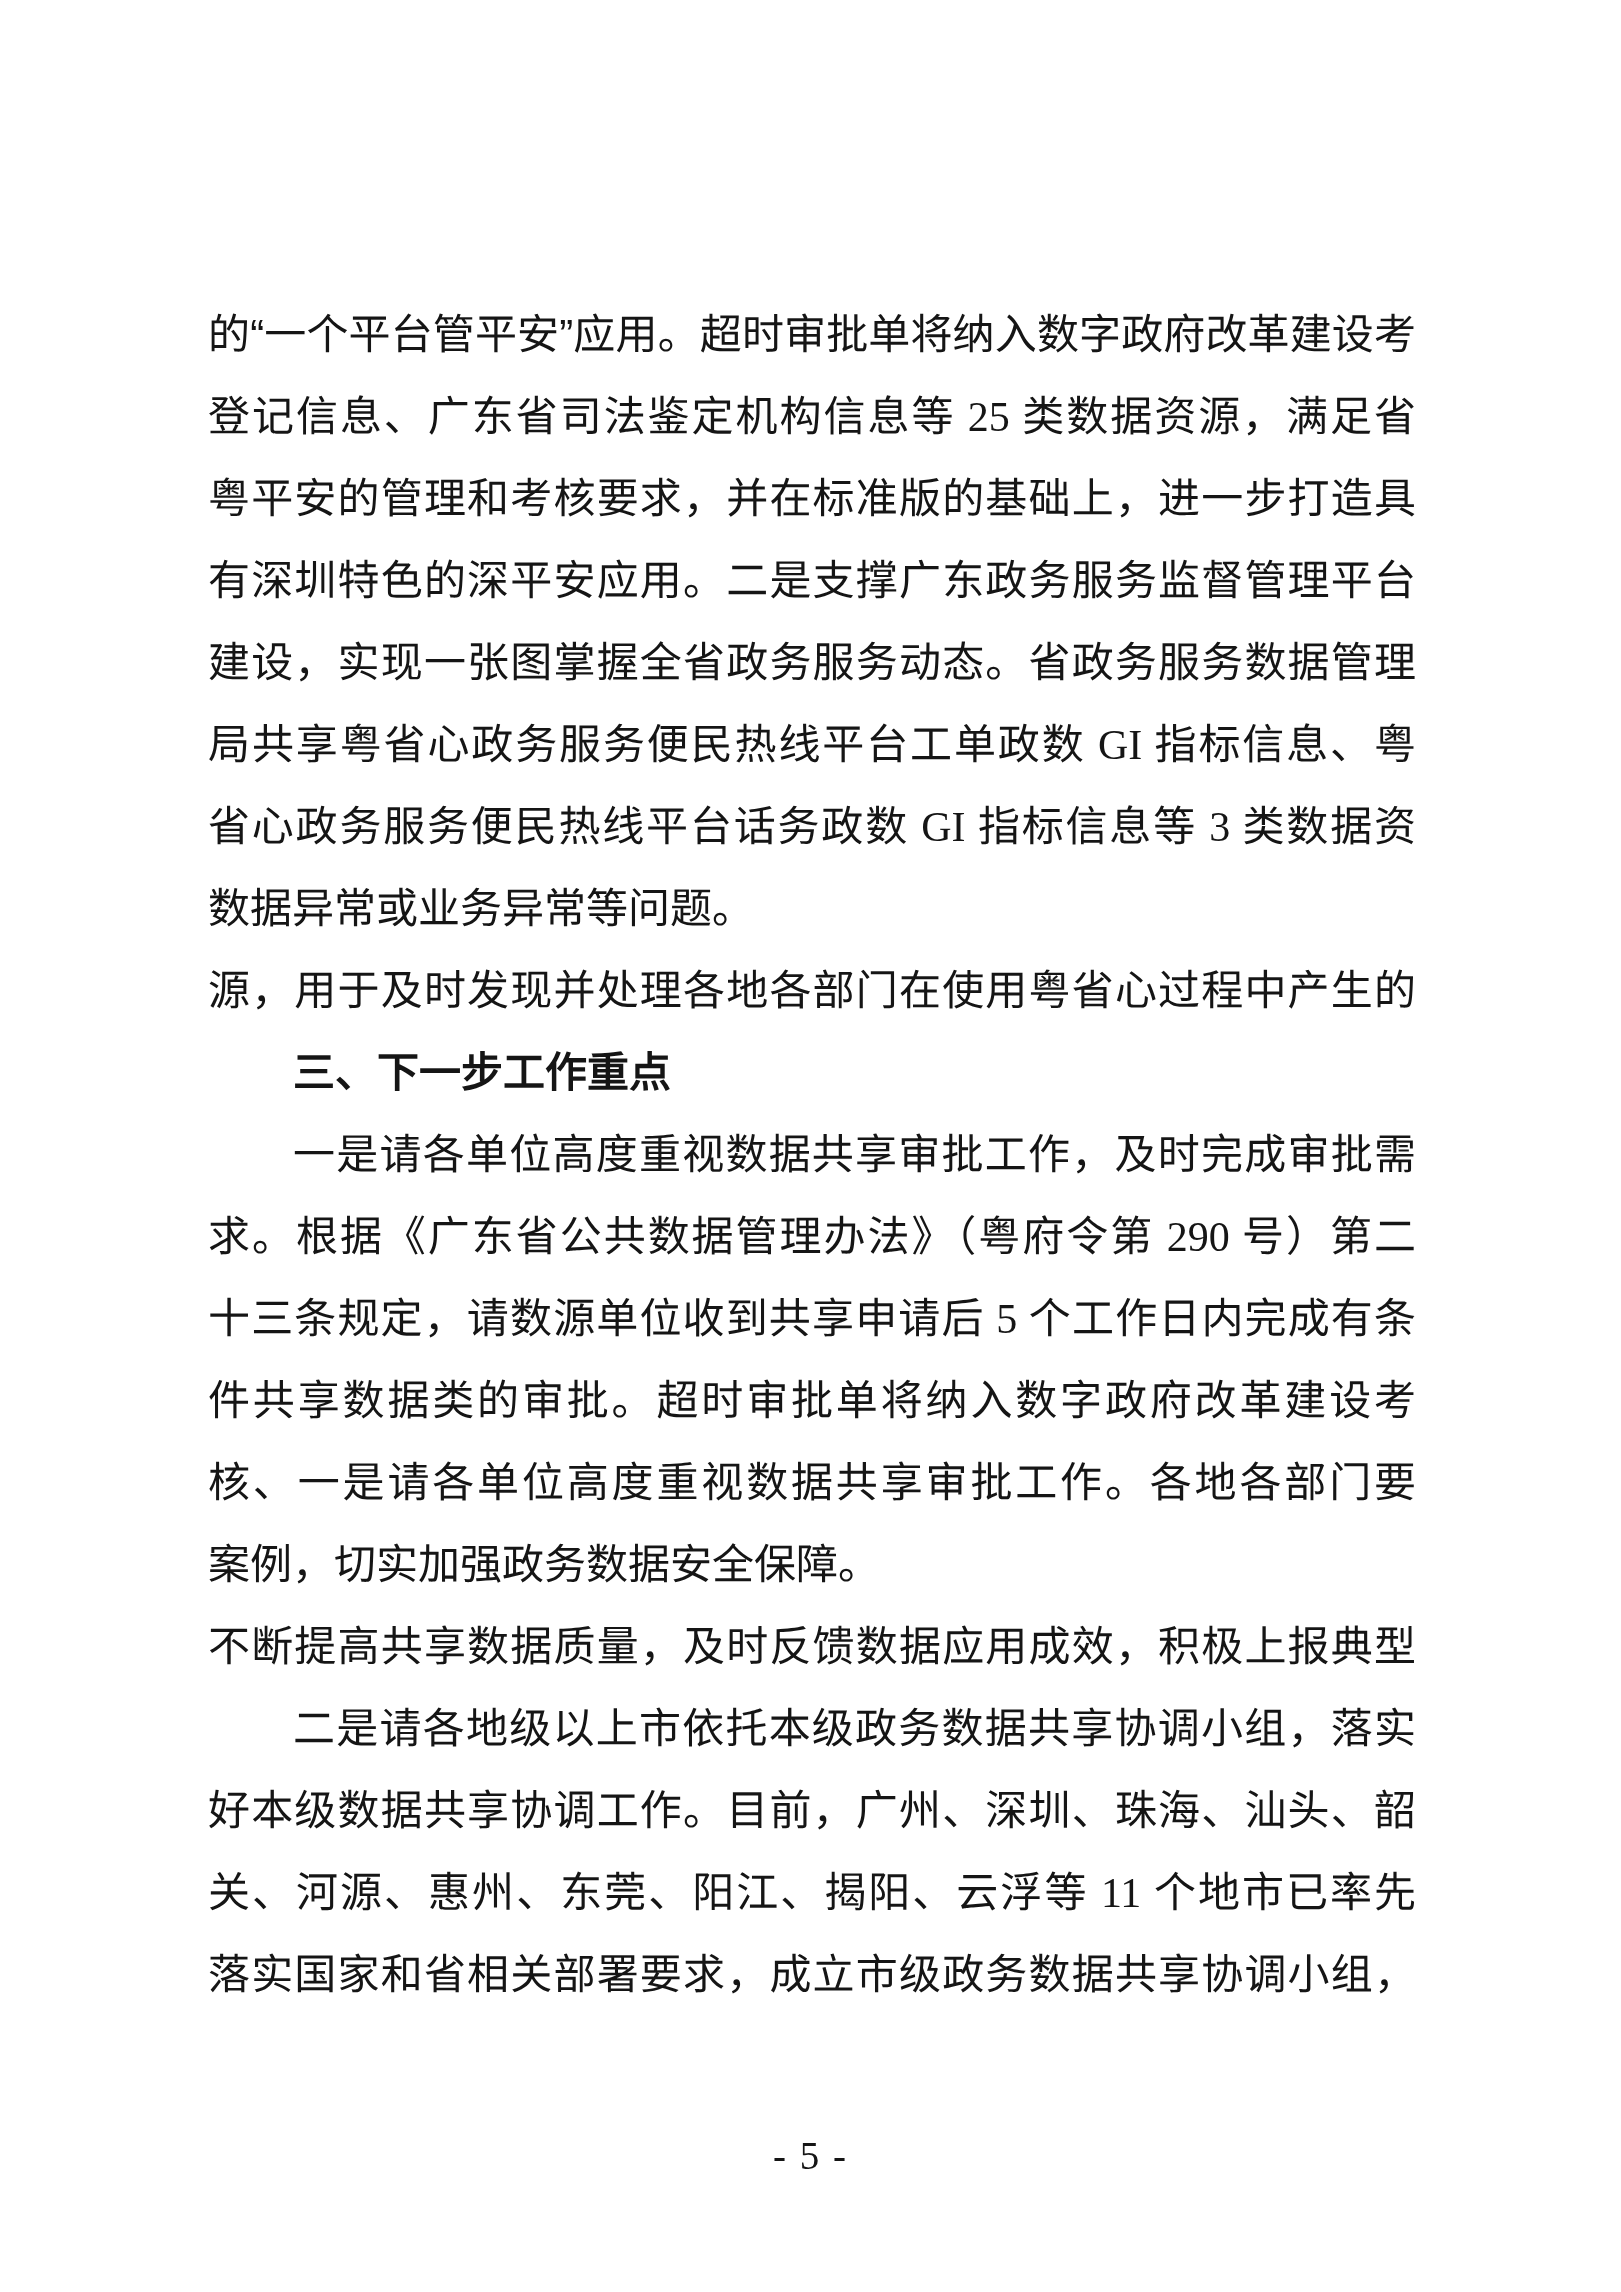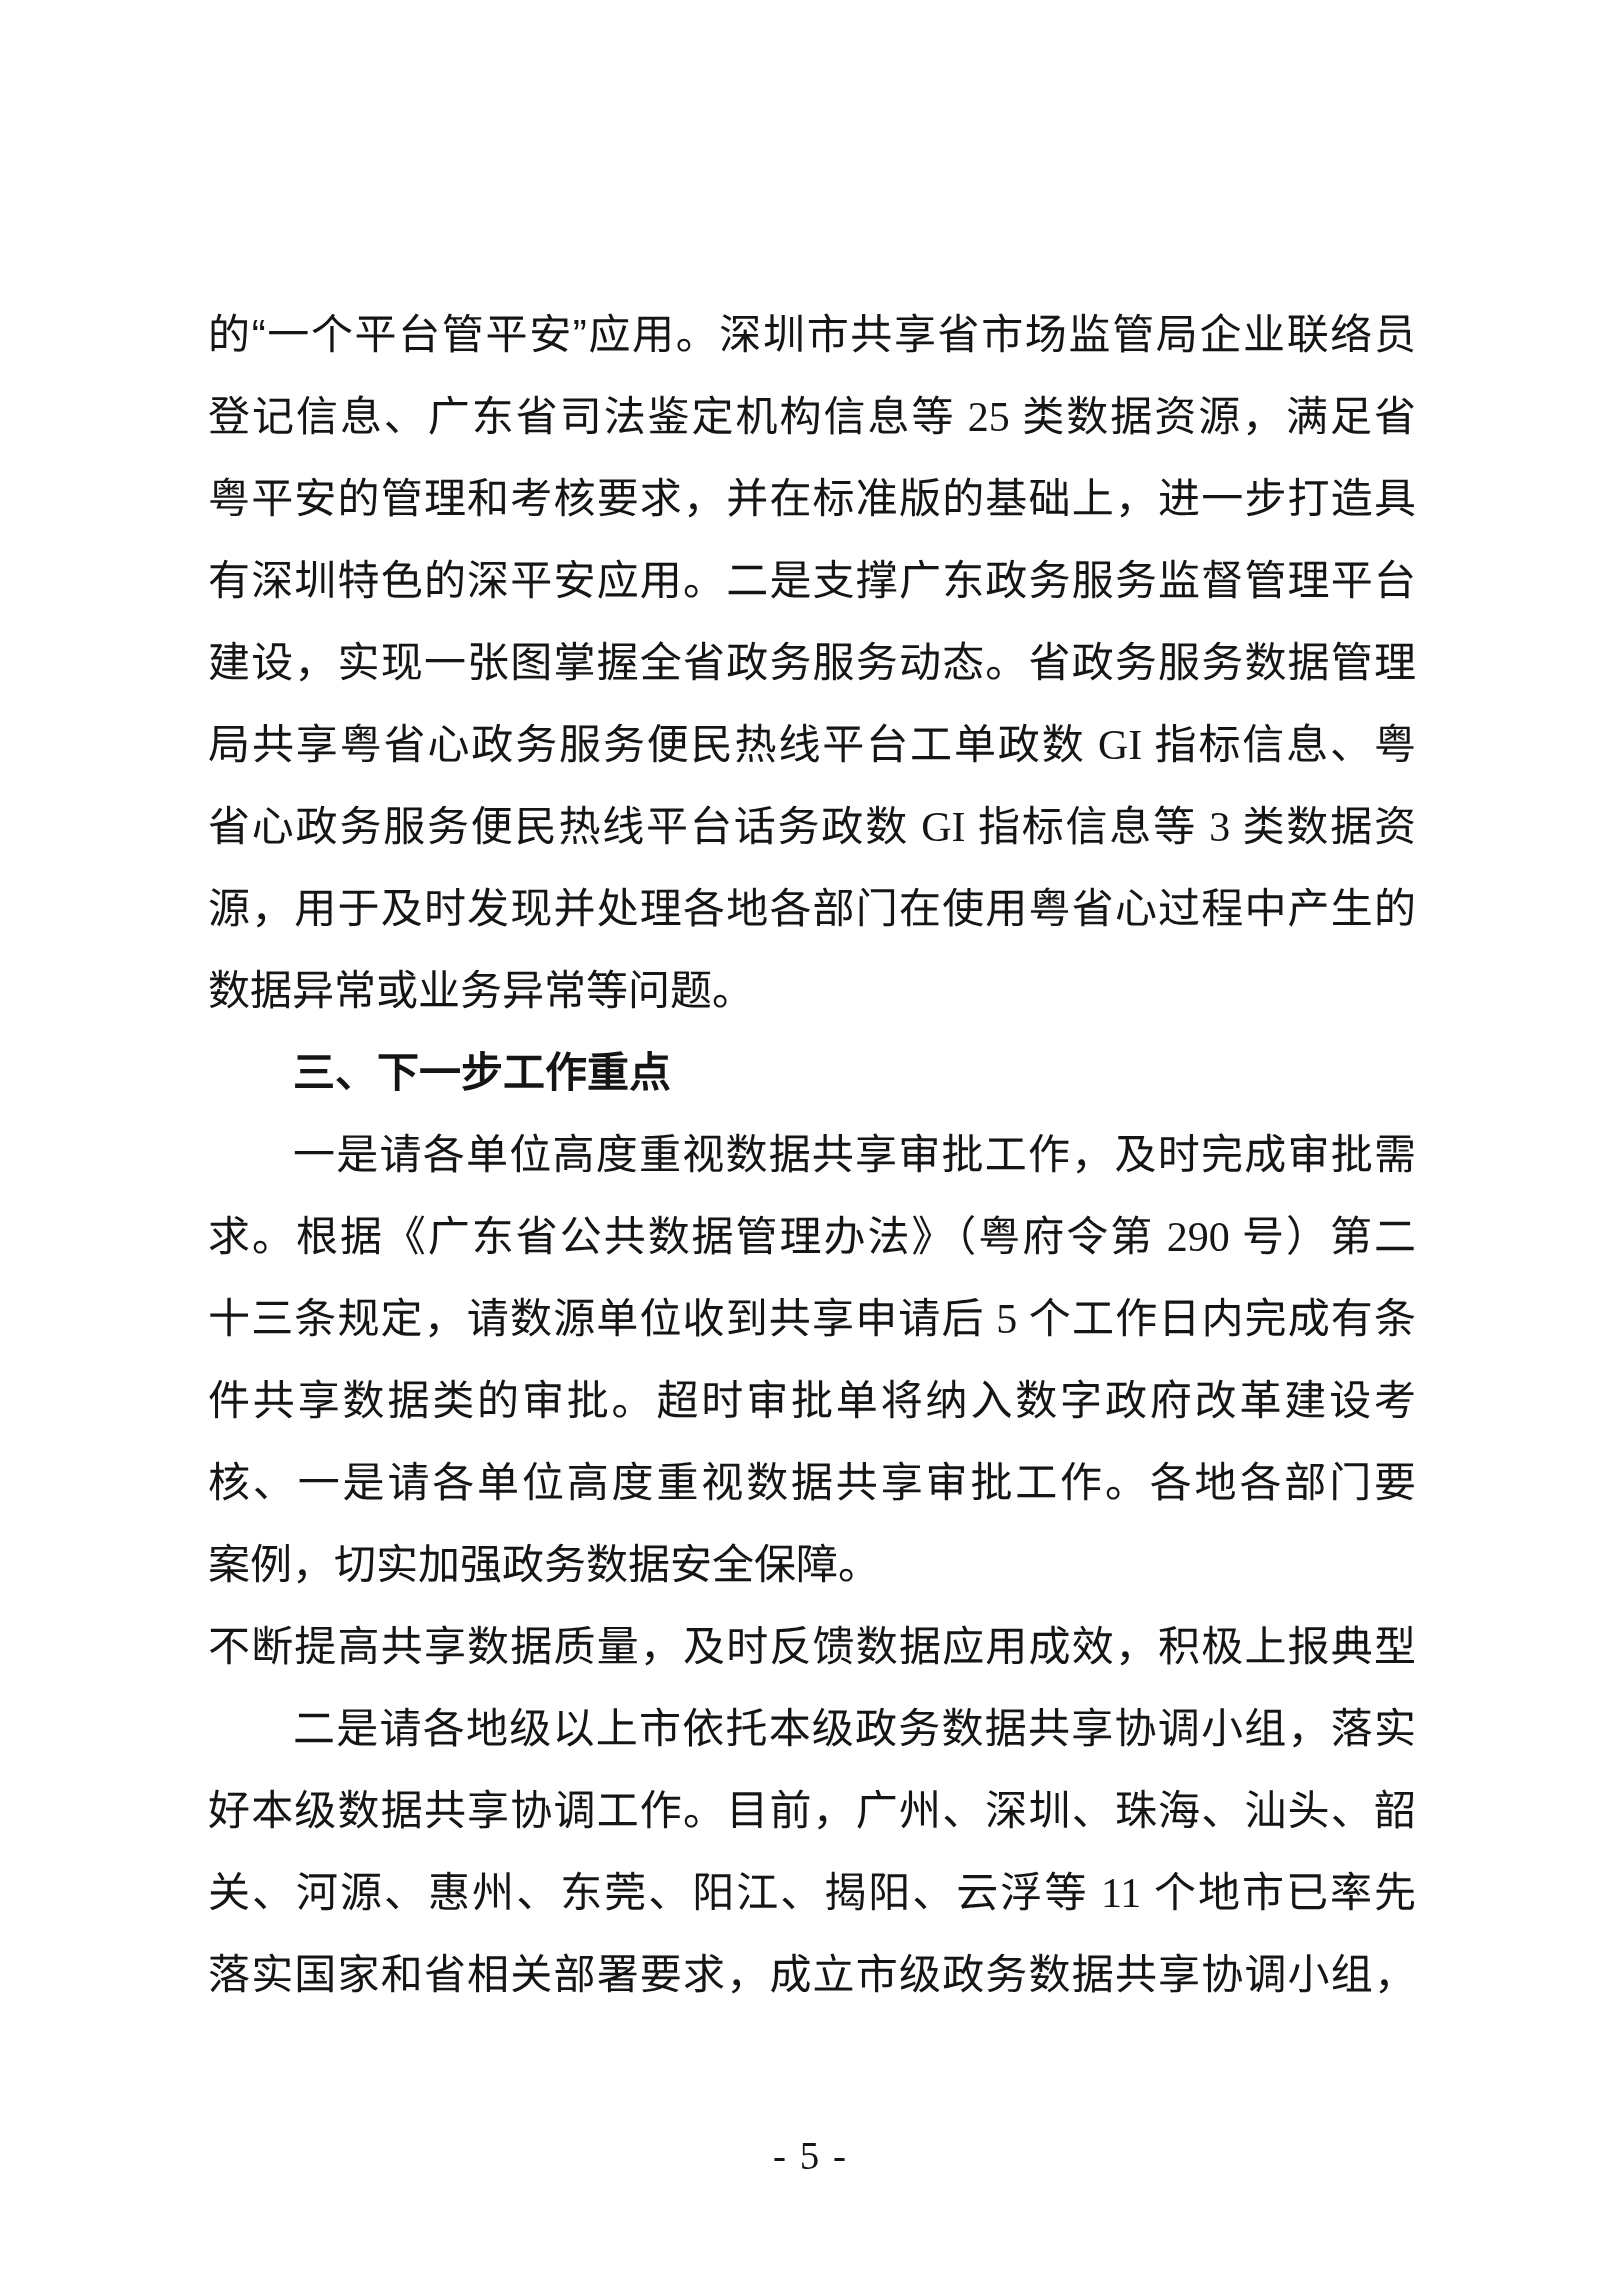--- a/index.html
+++ b/index.html
@@ -57,29 +57,29 @@
     font-size: 39px;
     letter-spacing: 2px;
     color: #151515;
   }
 </style>
 </head>
 <body>
 
 <div class="page">
   <main class="body-text">
-      <div class="line justify"><span class="seg bold">的“一个平台管平安”应用。</span><span class="seg">深圳市共享省市场监管局企业联络员</span></div>
+      <div class="line justify"><span class="seg bold">的“一个平台管平安”应用。</span><span class="seg">超时审批单将纳入数字政府改革建设考</span></div>
       <div class="line justify"><span class="seg">登记信息、广东省司法鉴定机构信息等 25 类数据资源，满足省</span></div>
       <div class="line justify"><span class="seg">粤平安的管理和考核要求，并在标准版的基础上，进一步打造具</span></div>
       <div class="line justify"><span class="seg">有深圳特色的深平安应用。</span><span class="seg bold">二是支撑广东政务服务监督管理平台</span></div>
       <div class="line justify"><span class="seg bold">建设，实现一张图掌握全省政务服务动态。</span><span class="seg">省政务服务数据管理</span></div>
       <div class="line justify"><span class="seg">局共享粤省心政务服务便民热线平台工单政数 GI 指标信息、粤</span></div>
       <div class="line justify"><span class="seg">省心政务服务便民热线平台话务政数 GI 指标信息等 3 类数据资</span></div>
+      <div class="line"><span class="seg">数据异常或业务异常等问题。</span></div>
       <div class="line justify"><span class="seg">源，用于及时发现并处理各地各部门在使用粤省心过程中产生的</span></div>
-      <div class="line"><span class="seg">数据异常或业务异常等问题。</span></div>
       <div class="line indent heading"><span class="seg bold">三、下一步工作重点</span></div>
       <div class="line justify indent"><span class="seg bold">一是请各单位高度重视数据共享审批工作，及时完成审批需</span></div>
       <div class="line justify"><span class="seg bold">求。</span><span class="seg">根据《广东省公共数据管理办法》（粤府令第 290 号）第二</span></div>
       <div class="line justify"><span class="seg">十三条规定，请数源单位收到共享申请后 5 个工作日内完成有条</span></div>
       <div class="line justify"><span class="seg">件共享数据类的审批。超时审批单将纳入数字政府改革建设考</span></div>
       <div class="line justify"><span class="seg">核、一是请各单位高度重视数据共享审批工作。各地各部门要</span></div>
       <div class="line"><span class="seg">案例，切实加强政务数据安全保障。</span></div>
       <div class="line justify"><span class="seg">不断提高共享数据质量，及时反馈数据应用成效，积极上报典型</span></div>
       <div class="line justify indent"><span class="seg bold">二是请各地级以上市依托本级政务数据共享协调小组，落实</span></div>
       <div class="line justify"><span class="seg bold">好本级数据共享协调工作。</span><span class="seg">目前，广州、深圳、珠海、汕头、韶</span></div>

